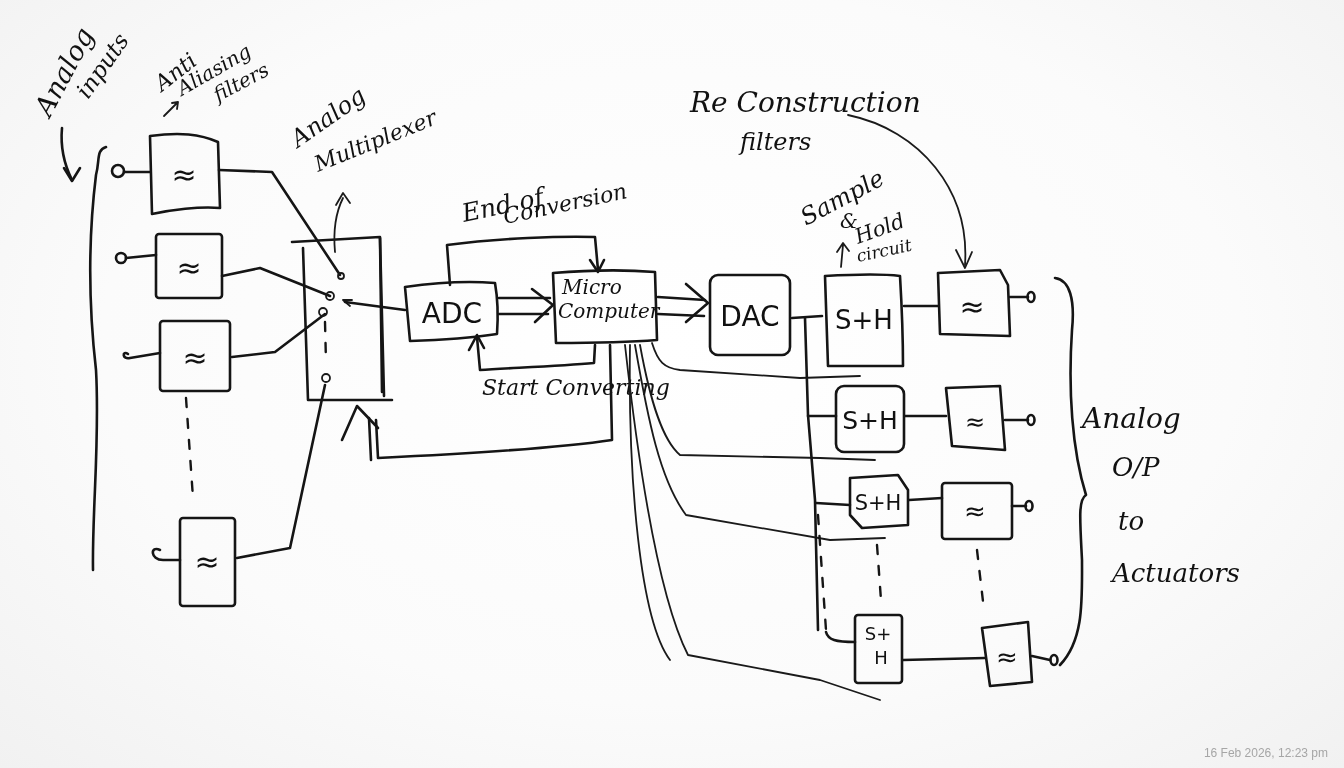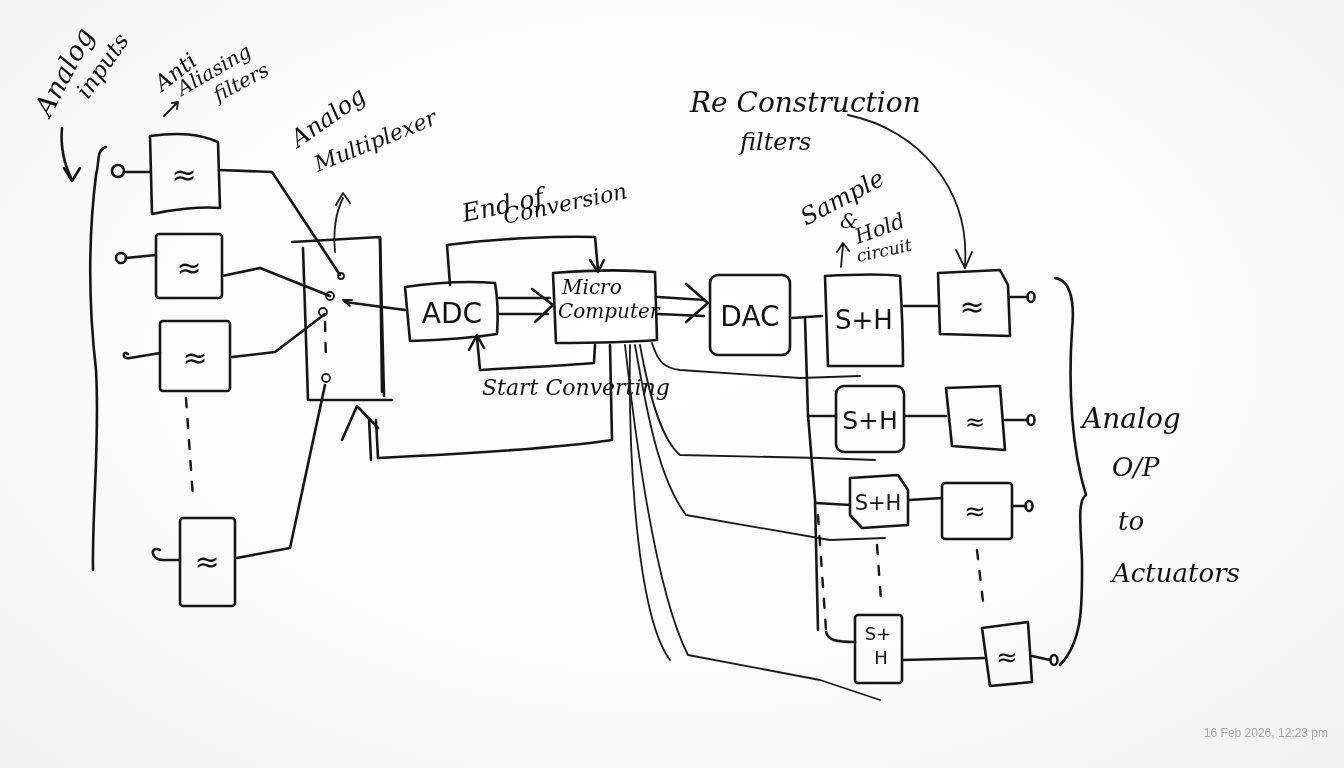--- a/index.html
+++ b/index.html
@@ -7,21 +7,21 @@
          font-family: "DejaVu Sans", sans-serif; }
   #board { position: absolute; left: 0; top: 0; width: 1344px; height: 768px;
            background: radial-gradient(ellipse at 50% 45%, #ffffff 0%, #fbfbfb 60%, #f1f1f1 100%); }
   svg { position: absolute; left: 0; top: 0; }
   .ink { stroke: #151515; stroke-width: 2.6; fill: none; stroke-linecap: round; stroke-linejoin: round; }
   .ink-thin { stroke: #1a1a1a; stroke-width: 1.8; fill: none; stroke-linecap: round; stroke-linejoin: round; }
   .dash { stroke: #151515; stroke-width: 2.4; fill: none; stroke-dasharray: 9 12; stroke-linecap: round; }
   .hand { font-family: "DejaVu Serif", serif; font-style: italic; fill: #111; }
   .block-label { font-family: "DejaVu Sans", sans-serif; fill: #111; }
   .wave { font-family: "DejaVu Sans", sans-serif; fill: #111; }
-  .timestamp { position: absolute; right: 16px; bottom: 28px; color: #a6a6a6;
+  .timestamp { position: absolute; right: 16px; bottom: 8px; color: #a6a6a6;
                font-family: "Liberation Sans", sans-serif; font-size: 12px; }
 </style>
 </head>
 <body>
 
 <div id="board">
 <svg width="1344" height="768" viewBox="0 0 1344 768">
 
   <g>
     <text class="hand" font-size="27" transform="translate(50,118) rotate(-62)">Analog</text>

